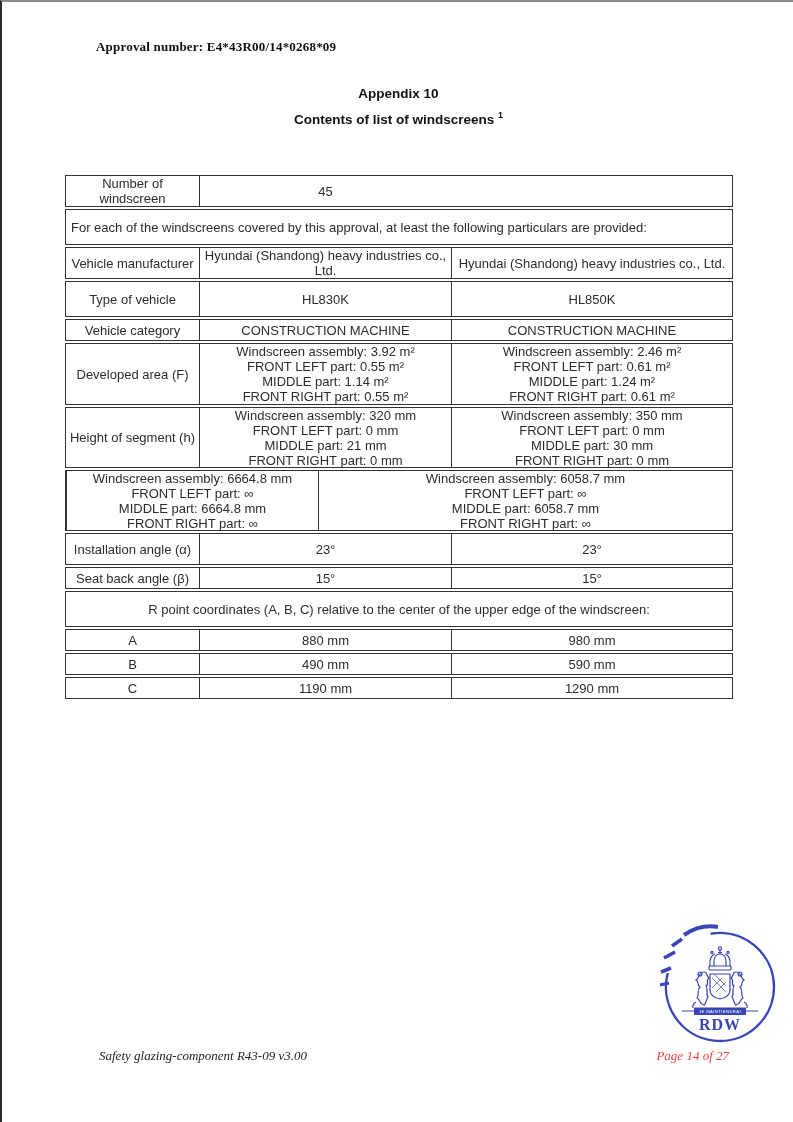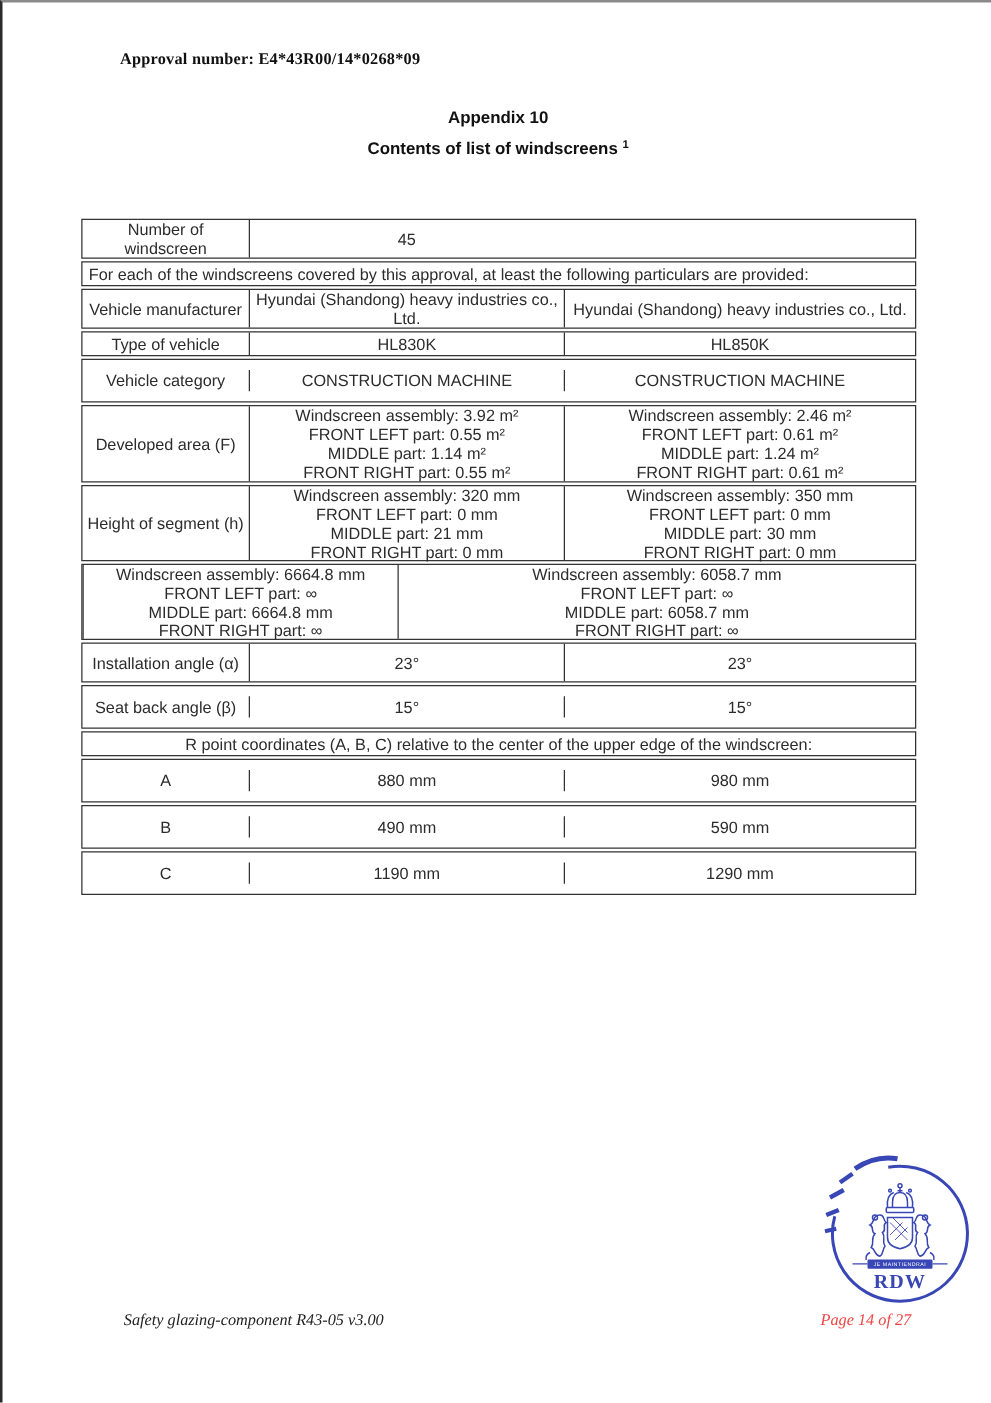--- a/index.html
+++ b/index.html
@@ -38,21 +38,21 @@
   }
   .cell {
     display: flex; align-items: center; justify-content: center;
     text-align: center; white-space: pre-line; padding: 1px 2px;
   }
   .cell.lbl { width: 133px; flex: 0 0 133px; }
   .cell.c45 { width: 252px; flex: 0 0 252px; border-left: 1px solid var(--border-col); }
   .cell.c46 { flex: 1 1 auto; border-left: 1px solid var(--border-col); }
   .cell.spanfull { flex: 1 1 auto; }
   .trow.left-span .cell { justify-content: flex-start; text-align: left; padding-left: 5px; }
-  .h20 { height: 20px; } .h21 { height: 35px; align-items: center; } .h32 { height: 32px; }
+  .h20 { height: 36px; } .h21 { height: 22px; } .h32 { height: 32px; }
   .h61 { height: 61px; } .h62 { height: 62px; }
 
   
   .footer-left {
     position: absolute; left: 97px; top: 1046px;
     font-family: "Liberation Serif", serif; font-style: italic;
     font-size: 13px; color: #222;
   }
   .footer-right {
     position: absolute; right: 64px; top: 1046px;
@@ -231,14 +231,14 @@
 
   <g>
     <path class="lg" stroke-width="1" d="M32 89 H44 M96 89 H108"></path>
     <rect class="lgf" x="44" y="85.5" width="52" height="7.5" rx="1"></rect>
     <text class="lg-motto" x="70" y="90.8" text-anchor="middle">JE MAINTIENDRAI</text>
   </g>
 
   <text class="lg-name" x="70" y="108" text-anchor="middle">RDW</text>
 </svg>
 
-<div class="footer-left">Safety glazing-component R43-05 v3.00</div>
+<div class="footer-left">Safety glazing-component R43-09 v3.00</div>
 <div class="footer-right">Page 14 of 27</div>
 
 </body></html>

